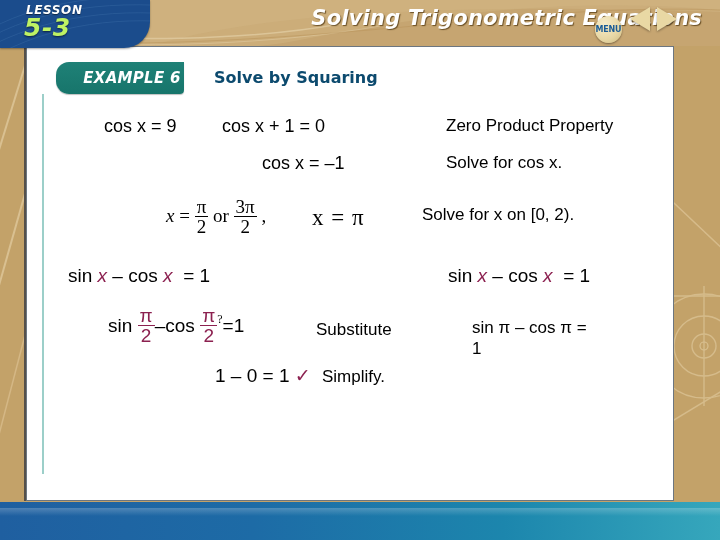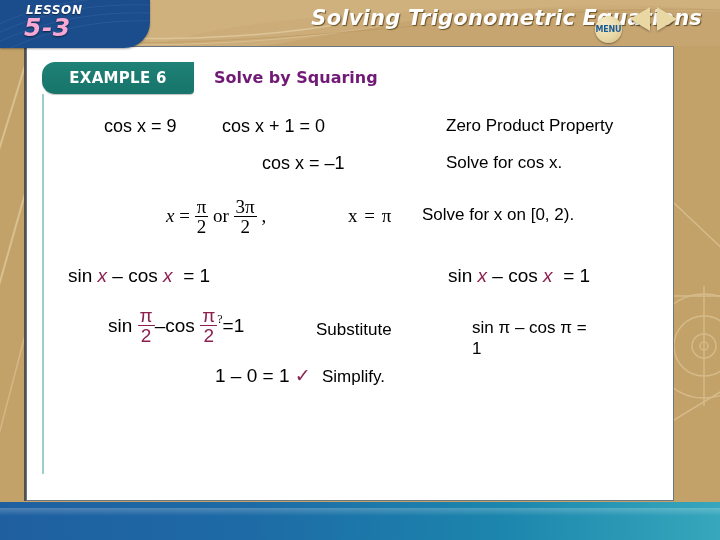--- a/index.html
+++ b/index.html
@@ -76,21 +76,21 @@
     letter-spacing: 0.6px;
     text-shadow: 0 1px 1px rgba(0,0,0,0.5);
   }
   .lesson-num {
     position: absolute;
     left: 24px; top: 13px;
     font-family: "DejaVu Sans", sans-serif;
     font-size: 25px;
     font-weight: bold;
     font-style: italic;
-    color: #f9a8d4;
+    color: #bef264;
     letter-spacing: 0.5px;
     text-shadow: 0 1px 2px rgba(0,0,0,0.55);
   }
 
   
   .side-deco {
     position: absolute;
     right: 0; top: 46px;
     width: 50px; height: 455px;
     overflow: hidden;
@@ -109,48 +109,49 @@
     width: 648px; height: 455px;
     background: #ffffff;
     border: 1px solid #6c7680;
     box-sizing: border-box;
     z-index: 3;
   }
 
   
   .example-tab {
     position: absolute;
-    left: 42px; top: 62px;
-    width: 152px; height: 32px;
+    left: 56px; top: 62px;
+    width: 128px; height: 32px;
     background: linear-gradient(180deg,#1f8177 0%, #17756b 100%);
     border-top-left-radius: 13px;
     border-bottom-left-radius: 13px;
     border-bottom-right-radius: 4px;
     z-index: 5;
     box-shadow: 0 1px 1px rgba(0,0,0,0.25);
+    font-style: italic;
   }
   .example-tab-label {
     position: absolute;
     left: 0; top: 0;
     width: 152px; height: 32px;
     line-height: 32px;
     text-align: center;
     font-family: "DejaVu Sans", sans-serif;
     font-size: 15px;
     font-weight: bold;
     color: #ffffff;
     letter-spacing: 0.3px;
   }
   .example-title {
     position: absolute;
     left: 214px; top: 68px;
     font-family: "DejaVu Sans", sans-serif;
     font-size: 16px;
     font-weight: bold;
-    color: #701a75;
+    color: #0c4a6e;
     z-index: 5;
     white-space: nowrap;
   }
   .tab-underline {
     position: absolute;
     left: 42px; top: 94px;
     width: 2px; height: 380px;
     background: #9ccfc9;
     z-index: 4;
   }
@@ -336,21 +337,21 @@
       <span class="num">π</span>
       <span class="den">2</span>
     </span>
     <span>or</span>
     <span class="frac">
       <span class="num">3π</span>
       <span class="den">2</span>
     </span>
     <span>,</span>
   </div>
-  <div class="m serifmath" style="left:348px; top:205px; font-size:19px; letter-spacing:1px;">x = π</div>
+  <div class="m serifmath" style="left:312px; top:205px; font-size:23px; letter-spacing:1px;">x = π</div>
   <div class="m sz17" style="left:422px; top:205px;">Solve for x on [0, 2).</div>
 
   <div class="m" style="left:68px; top:265px; font-size:19px;">
     <span>sin</span>
     <span class="it maroon">x</span>
     <span>–</span>
     <span>cos</span>
     <span class="it maroon">x</span>
     &nbsp;<span>=</span>
     <span>1</span>

